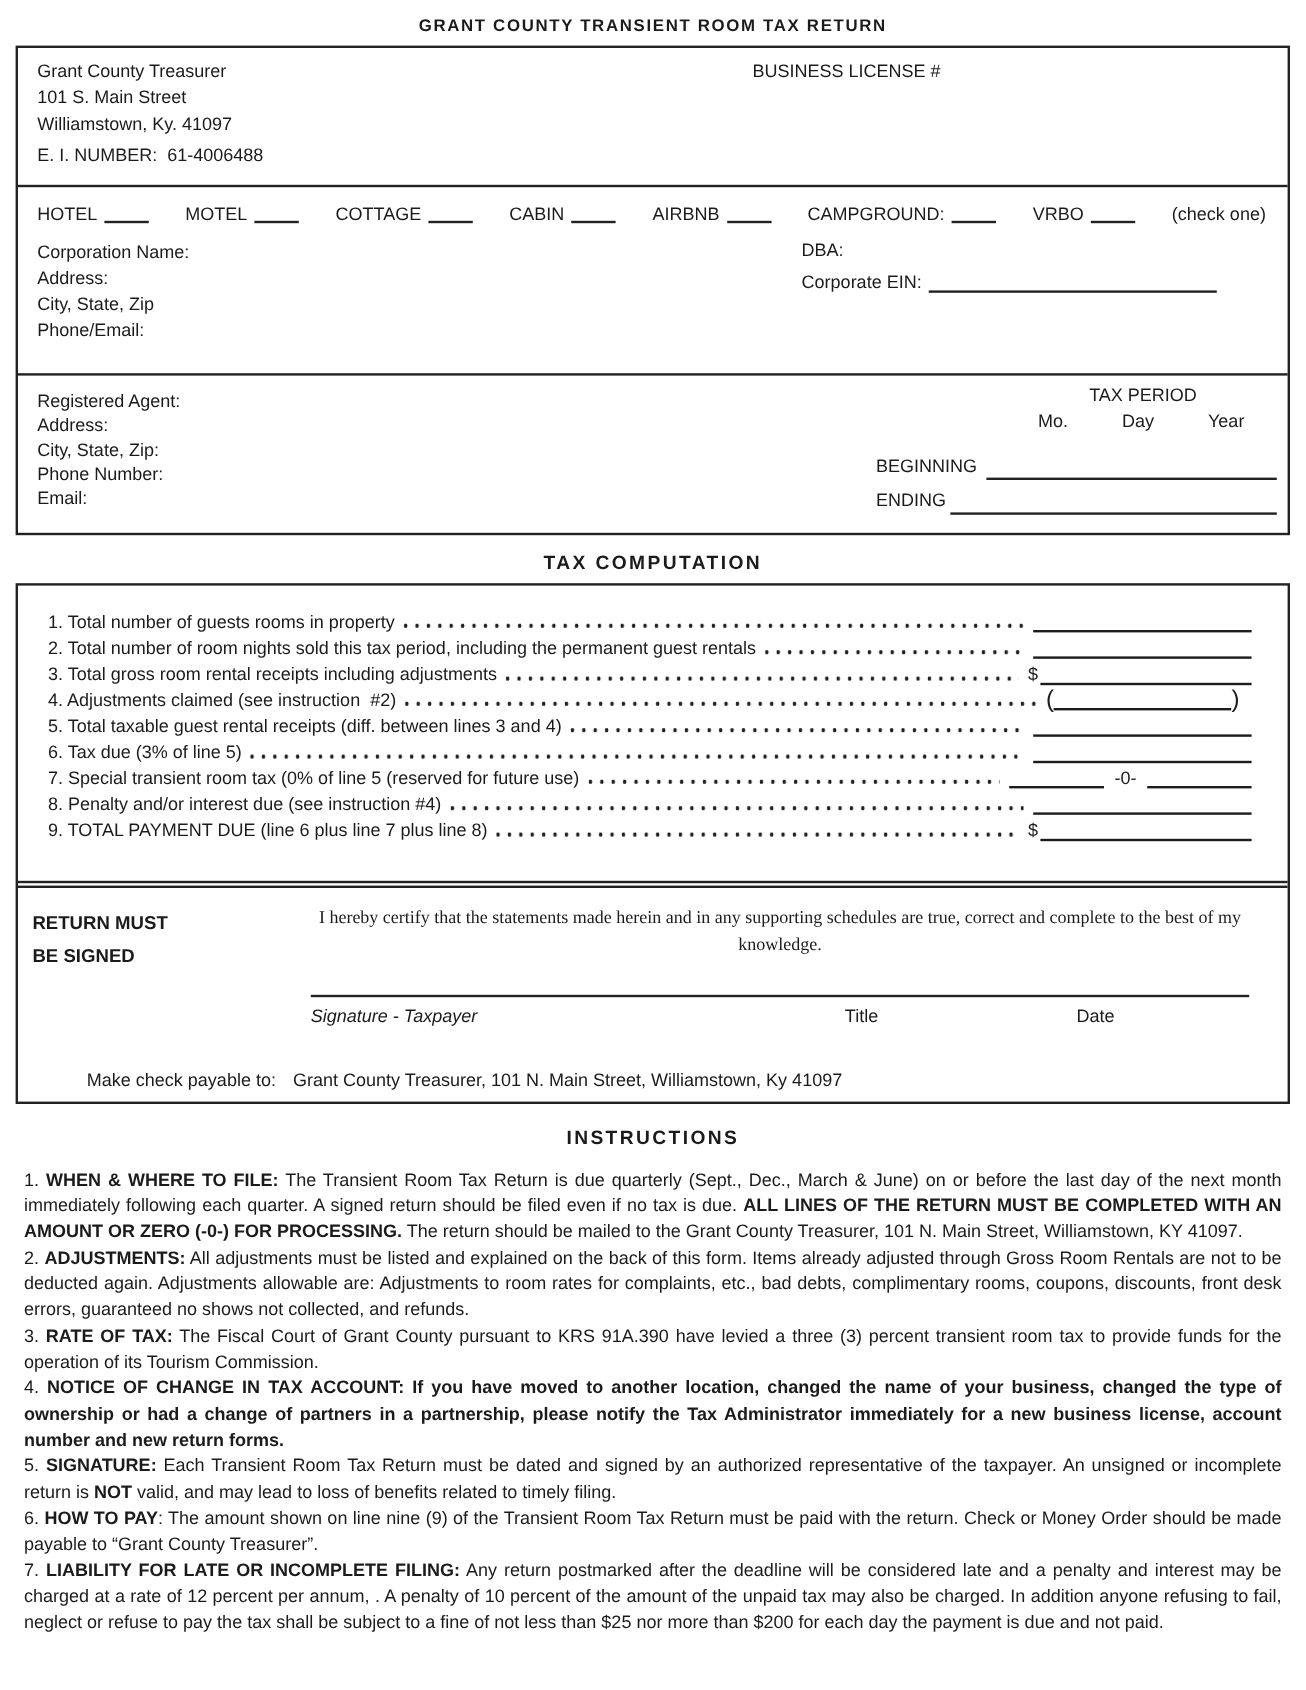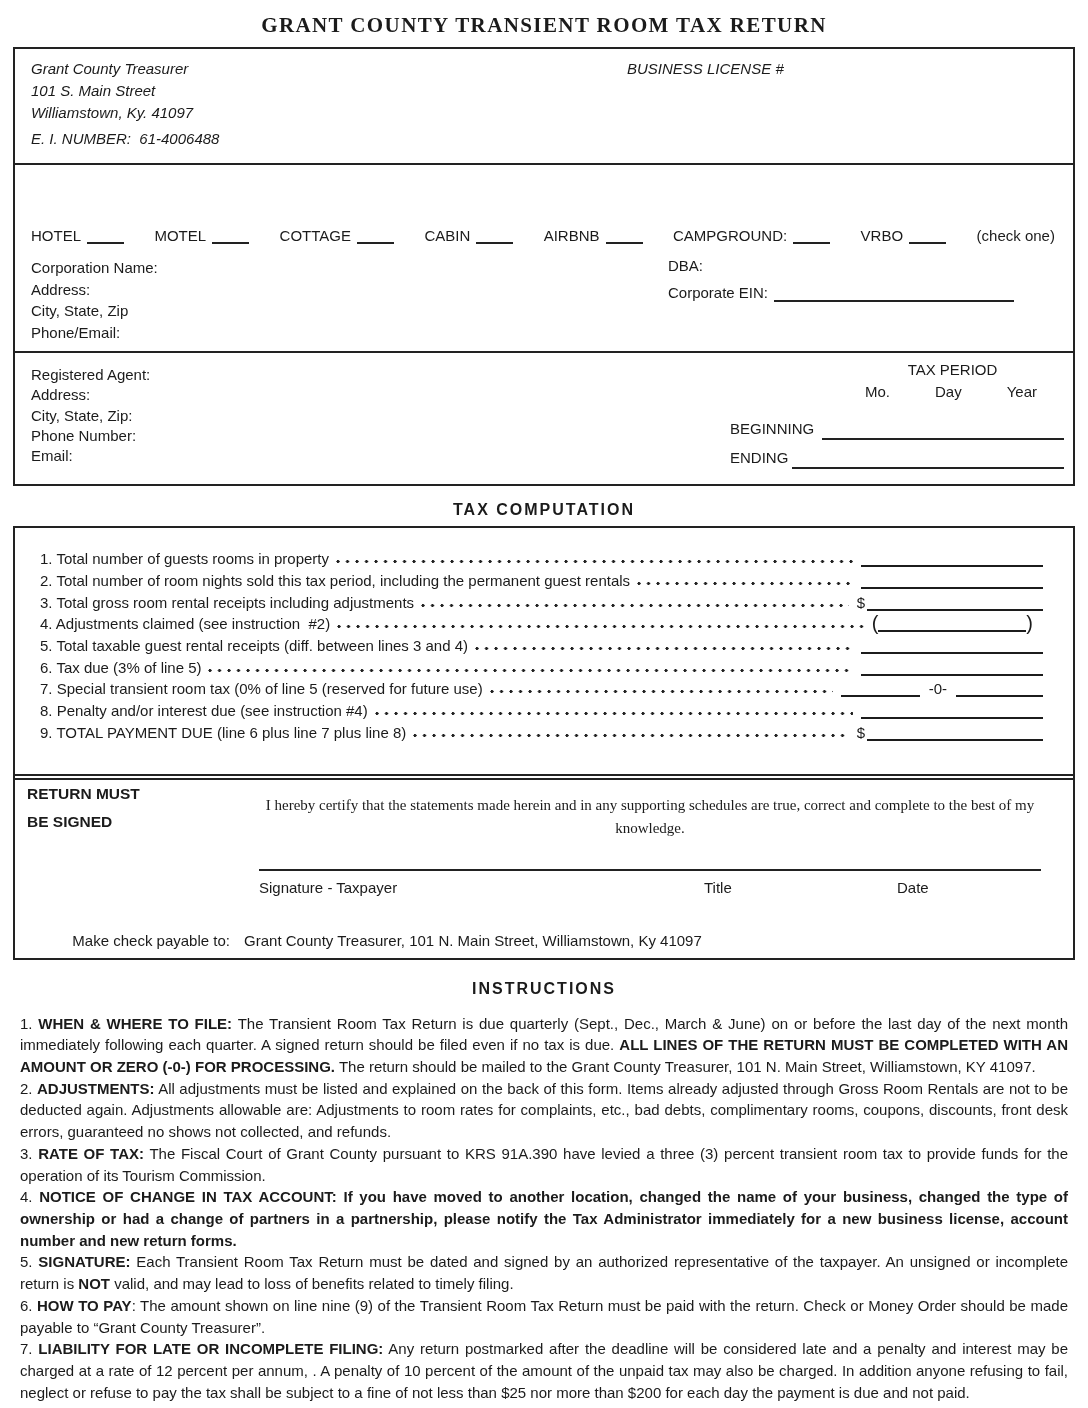--- a/index.html
+++ b/index.html
@@ -7,37 +7,37 @@
   body {
     width:1088px; height:1408px; overflow:hidden;
     color:#1b1b1b;
     font-family:"Liberation Sans","DejaVu Sans",sans-serif;
     font-size:15px;
   }
   .page { position:relative; width:1088px; height:1408px; }
 
   .title {
     padding-top:13px; text-align:center;
-    font-size:21px; font-weight:bold; letter-spacing:1.4px;font-family:Liberation Serif, serif;
+    font-size:14px; font-weight:bold; letter-spacing:1.4px;
   }
 
   .box { margin:0 13px; border:2px solid #222; background:#fff; }
   .hdr { margin-top:9px; }
   .divider { border-top:2px solid #222; }
 
   .sec { position:relative; padding:9px 16px 10px 16px; }
   .hl  { line-height:22px; white-space:pre; }
 
   
-  .s1 { padding-bottom:13px;font-style:italic; }
+  .s1 { padding-bottom:13px; }
   .s1 .ei { margin-top:4px; }
   .bl-label { position:absolute; left:612px; top:11px; white-space:pre; }
 
   
-  .s2 { padding-bottom:8px;margin-top:48px; }
+  .s2 { padding-bottom:25px; }
   .prow { display:flex; align-items:baseline; justify-content:space-between;
           margin:2px 2px 9px 0; line-height:24px; }
   .pt { white-space:nowrap; }
   .pblank { display:inline-block; width:37px; border-bottom:2px solid #222;
             height:12px; vertical-align:-3px; margin-left:6px; }
   .s2 .hl { line-height:21.5px; }
   .prop-right { position:absolute; left:653px; top:42px; }
   .prop-right .hl { line-height:22px; }
   .einrow { margin-top:5px; }
   .ublank { display:inline-block; border-bottom:2px solid #222; height:12px;
@@ -75,26 +75,26 @@
   .cur { white-space:pre; margin-right:2px; }
   .par { font-size:20px; line-height:18px; }
   .par.close { margin-right:10px; }
   .zero { padding:0 9px; }
 
   .spacer { height:33px; }
   .dd { height:6px; border-top:2px solid #222; border-bottom:2px solid #222; }
 
   
   .sign { position:relative; padding:14px 16px 16px 16px; height:178px; }
-  .rm { position:absolute; left:12px; top:0; font-weight:bold; font-size:15.5px; }
+  .rm { position:absolute; left:12px; top:16px; font-weight:bold; font-size:15.5px; }
   .rm div { line-height:28px; }
   .cert { margin-left:228px; width:782px; text-align:center; line-height:23px;font-family:Liberation Serif, serif; }
   .sigline { margin-left:228px; width:782px; border-bottom:2px solid #222; height:31px; }
   .siglabels { display:flex; margin-left:228px; width:782px; margin-top:7px; line-height:20px; }
-  .siglabels .sl1 { width:445px; } .siglabels .sl2 { width:193px; }
+  .siglabels .sl1 { width:445px;font-style:italic; } .siglabels .sl2 { width:193px; }
   .makecheck { margin-top:17px; margin-left:8px; white-space:pre; }
   .makecheck .mcv { margin-left:10px; }
 
   
   .instr { margin:15px 20px 0 20px; text-align:justify; line-height:21.7px; }
   .instr-item { }
   .b { font-weight:bold; }
 </style>
 </head>
 <body>

